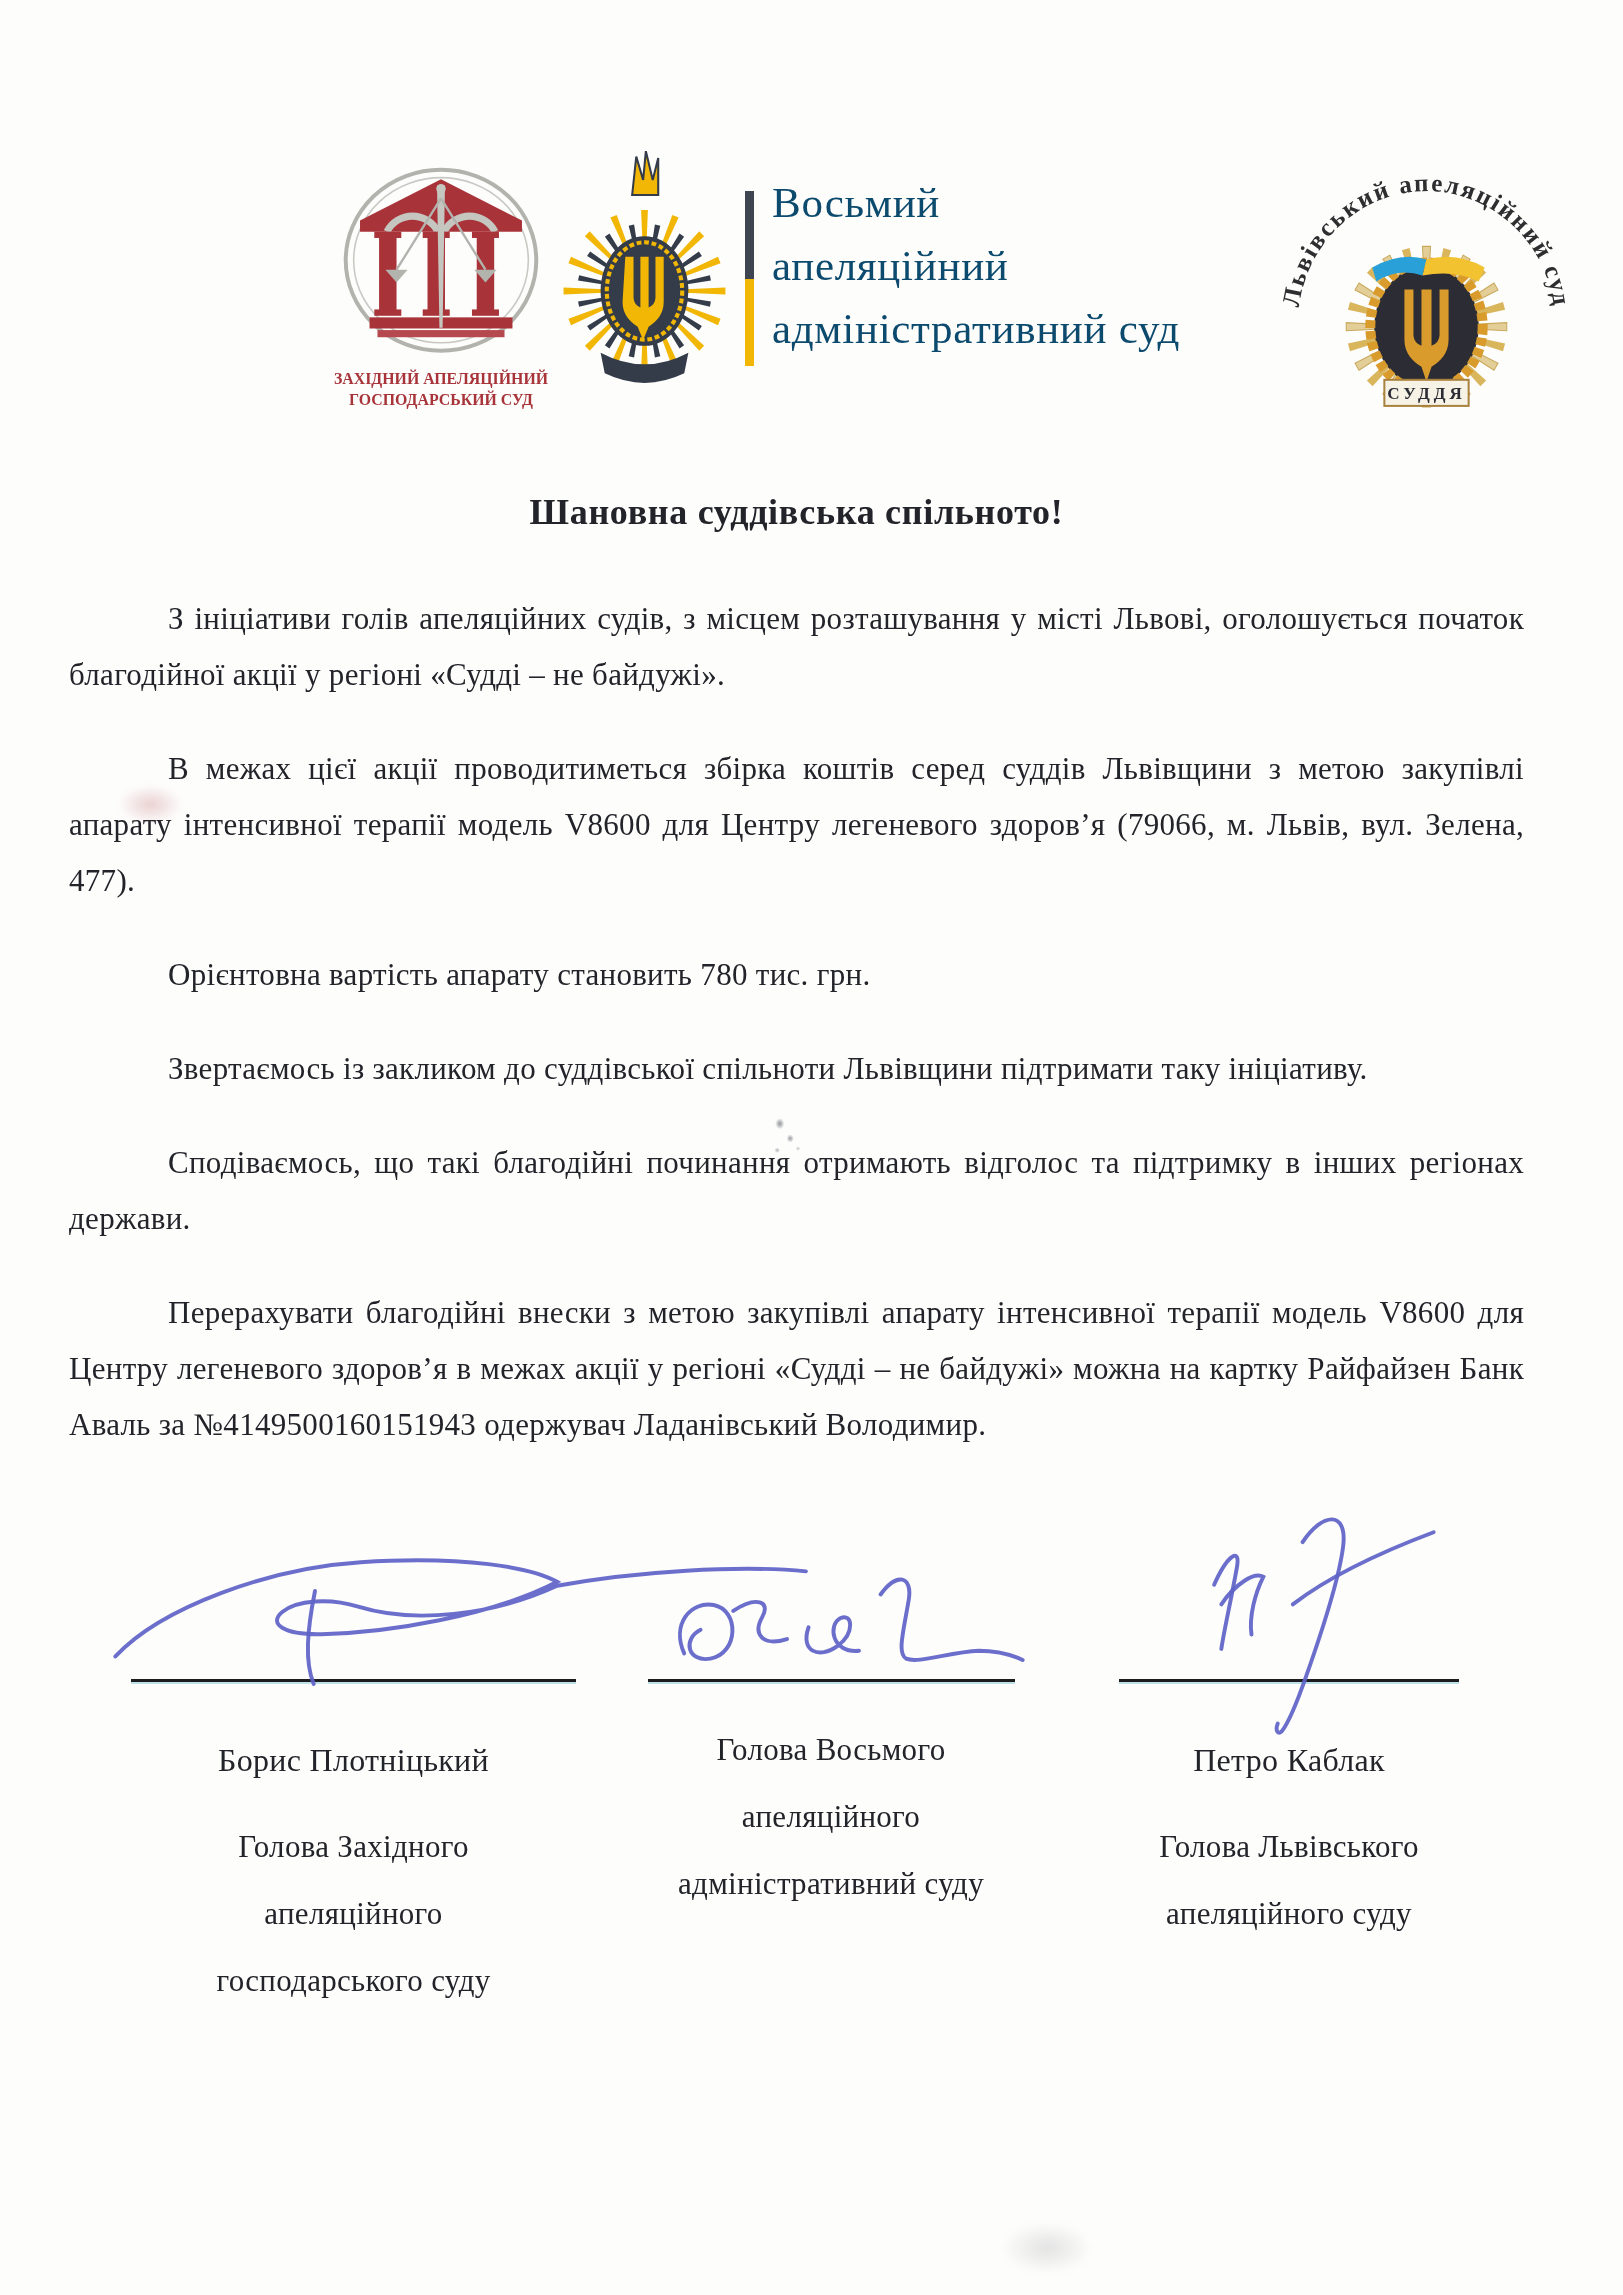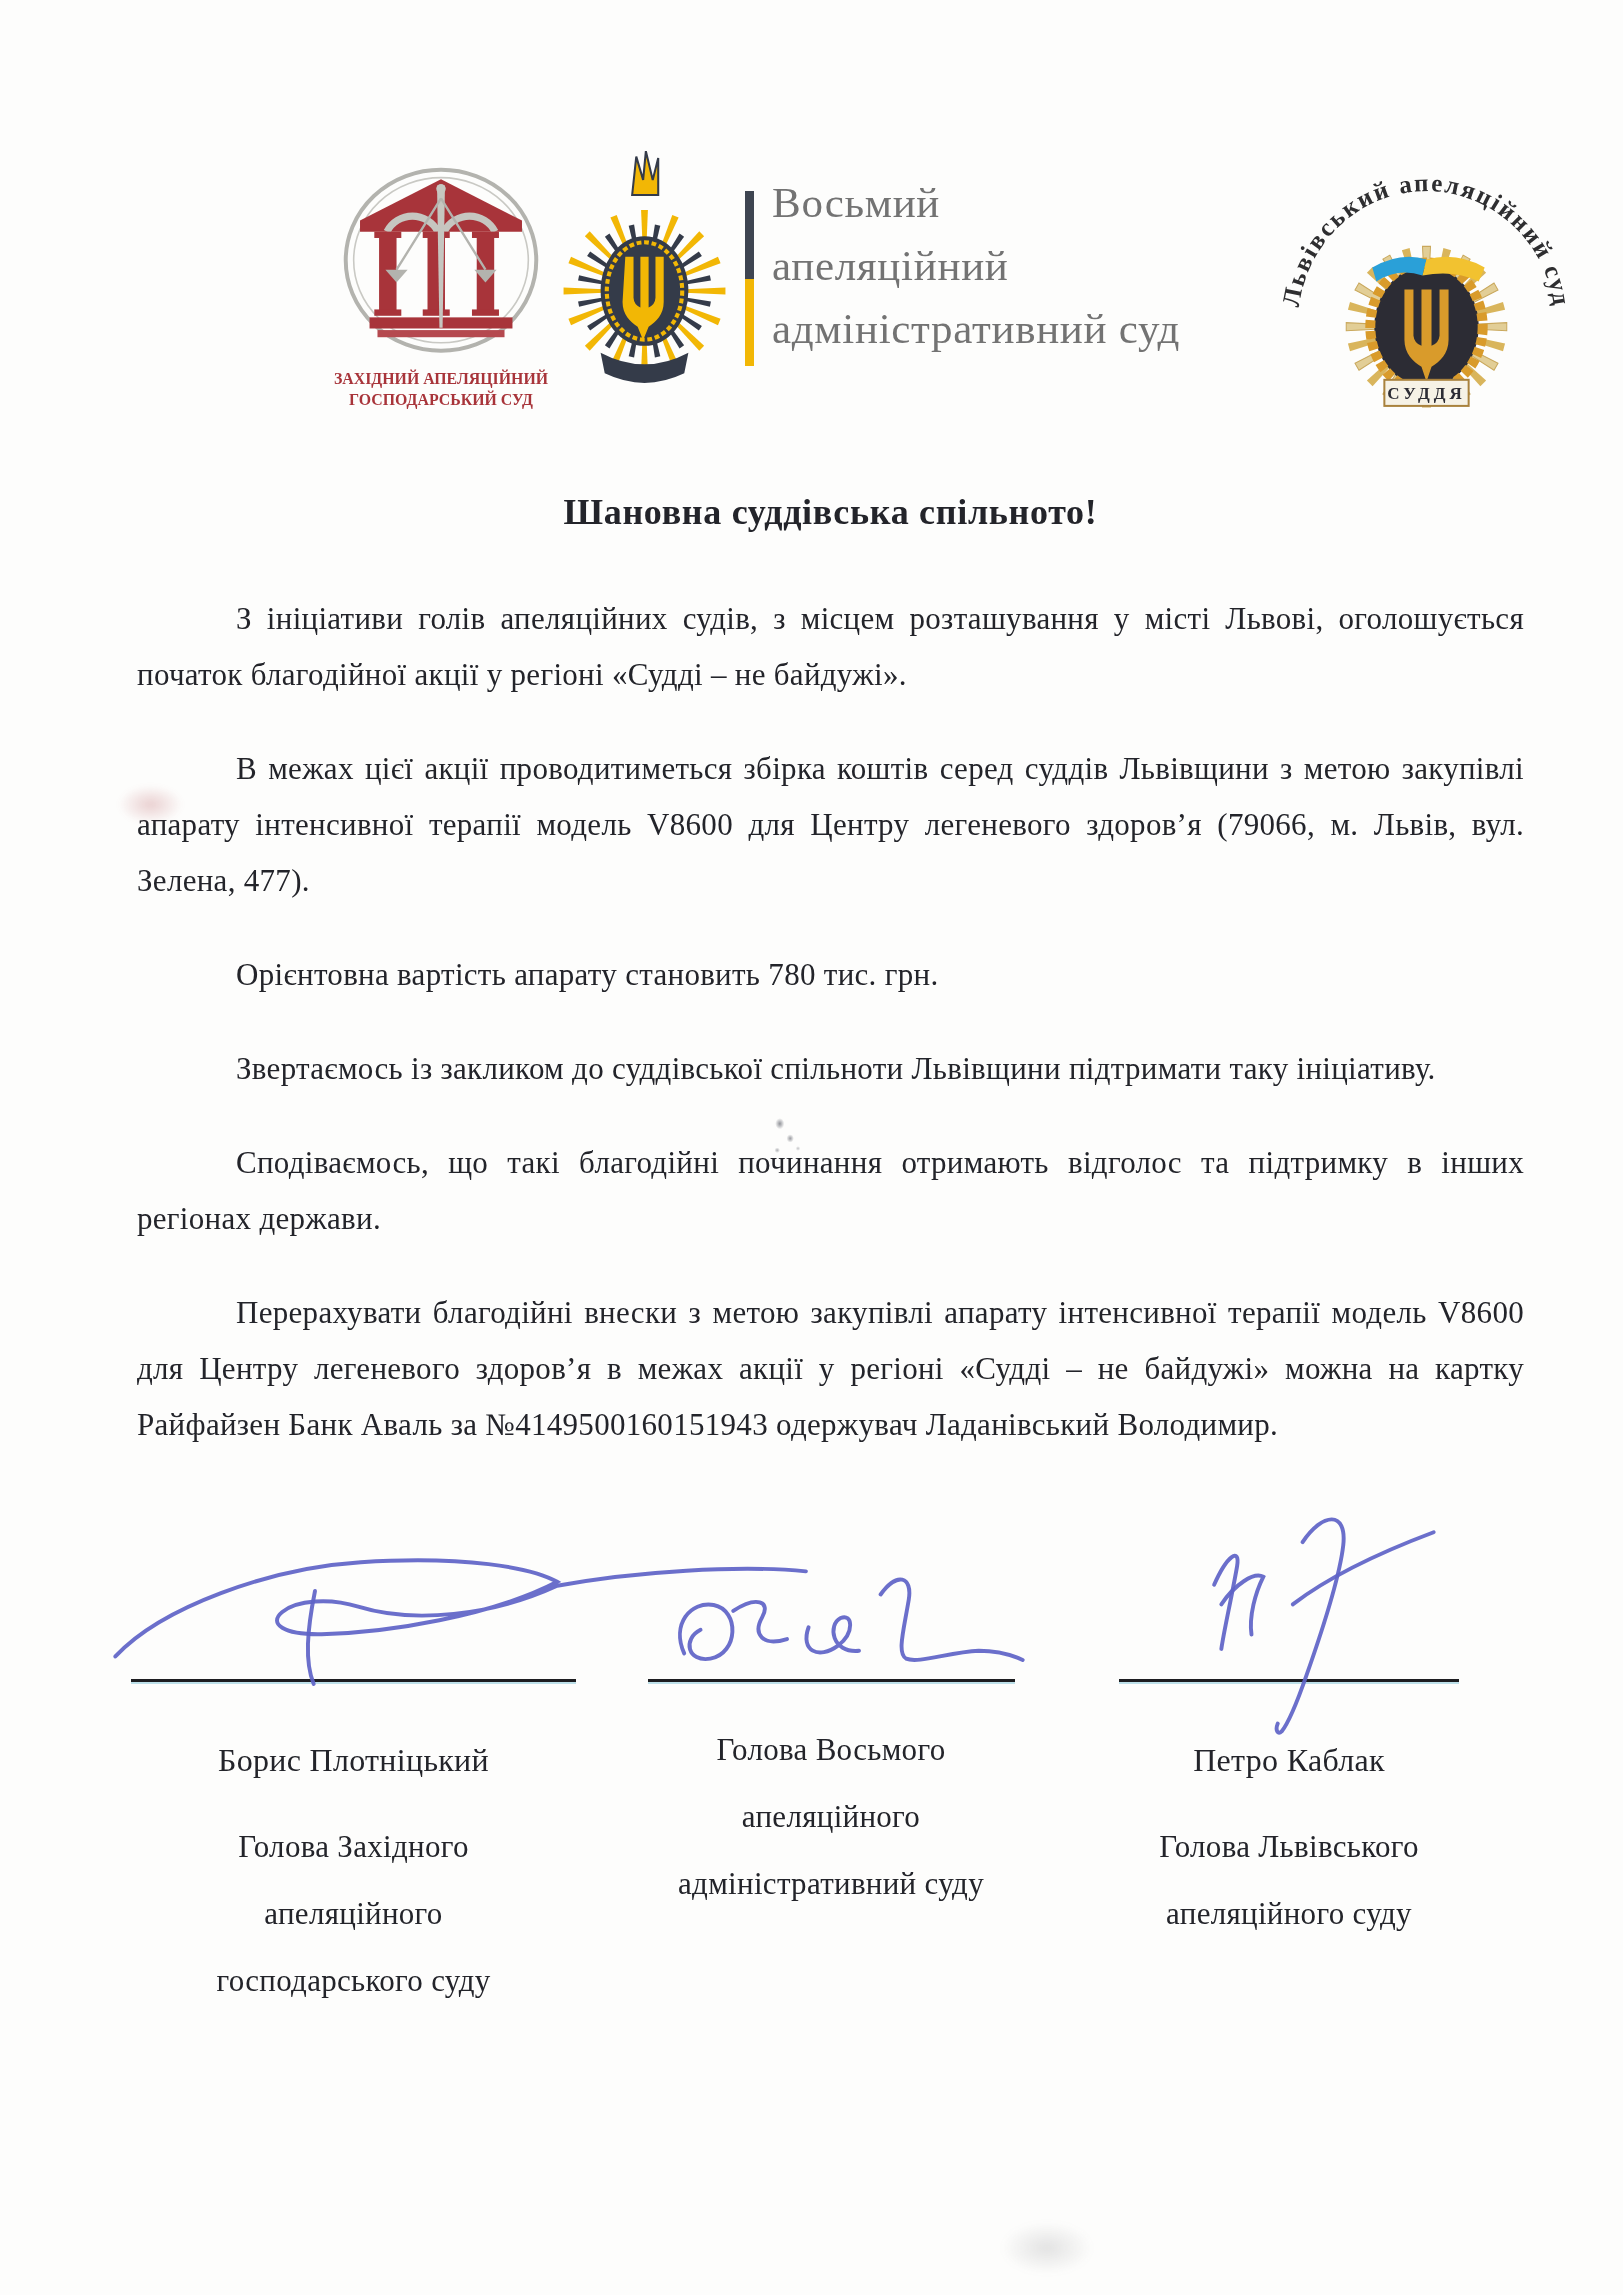--- a/index.html
+++ b/index.html
@@ -19,21 +19,21 @@
   .accent-bar .bar-top{flex:1;}
   .accent-bar .bar-bottom{flex:1;}
   .court-name{
     position:absolute;left:772px;top:171px;width:543px;
     margin:0;font-size:43px;line-height:63px;font-weight:400;
     white-space:pre-line;letter-spacing:0.7px;
   }
   .logo-right{position:absolute;left:1276px;top:141px;width:301px;height:281px;}
   svg{display:block;}
   
-  .letter-body{padding:0 99px 0 97px;margin-left:40px;}
+  .letter-body{padding:0 99px 0 69px;}
   .salutation{
     margin:46px 0 58px;text-align:center;
     font-size:36px;font-weight:700;letter-spacing:0.7px;
   }
   .letter-body p{
     margin:0 0 38px;
     font-size:31px;line-height:56px;
     text-align:justify;text-indent:99px;
     letter-spacing:0.3px;
     font-family:Liberation Serif, serif;
@@ -178,21 +178,21 @@
 
         <path d="M66,300 Q130,334 194,300 L188,330 Q130,358 72,330 Z" fill="#343b49"></path>
       </svg>
     </div>
 
     <div class="accent-bar">
       <span class="bar-top" style="background:#3e4551"></span>
       <span class="bar-bottom" style="background:#f2b705"></span>
     </div>
 
-    <h2 class="court-name" style="color:#737373">Восьмий
+    <h2 class="court-name" style="color:#0c4a6e">Восьмий
 апеляційний
 адміністративний суд</h2>
 
     <div class="logo-right">
       <svg viewBox="0 0 300 285" width="301" height="286">
         <defs>
           <path id="arcR" d="M 22,182 A 128,132 0 0 1 278,182" fill="none"></path>
           <polygon id="rayS" points="146,105 154,105 150,185"></polygon>
         </defs>
         <text font-family="Liberation Serif, serif" font-weight="700" font-size="25" fill="#2e2e30" letter-spacing="2">

